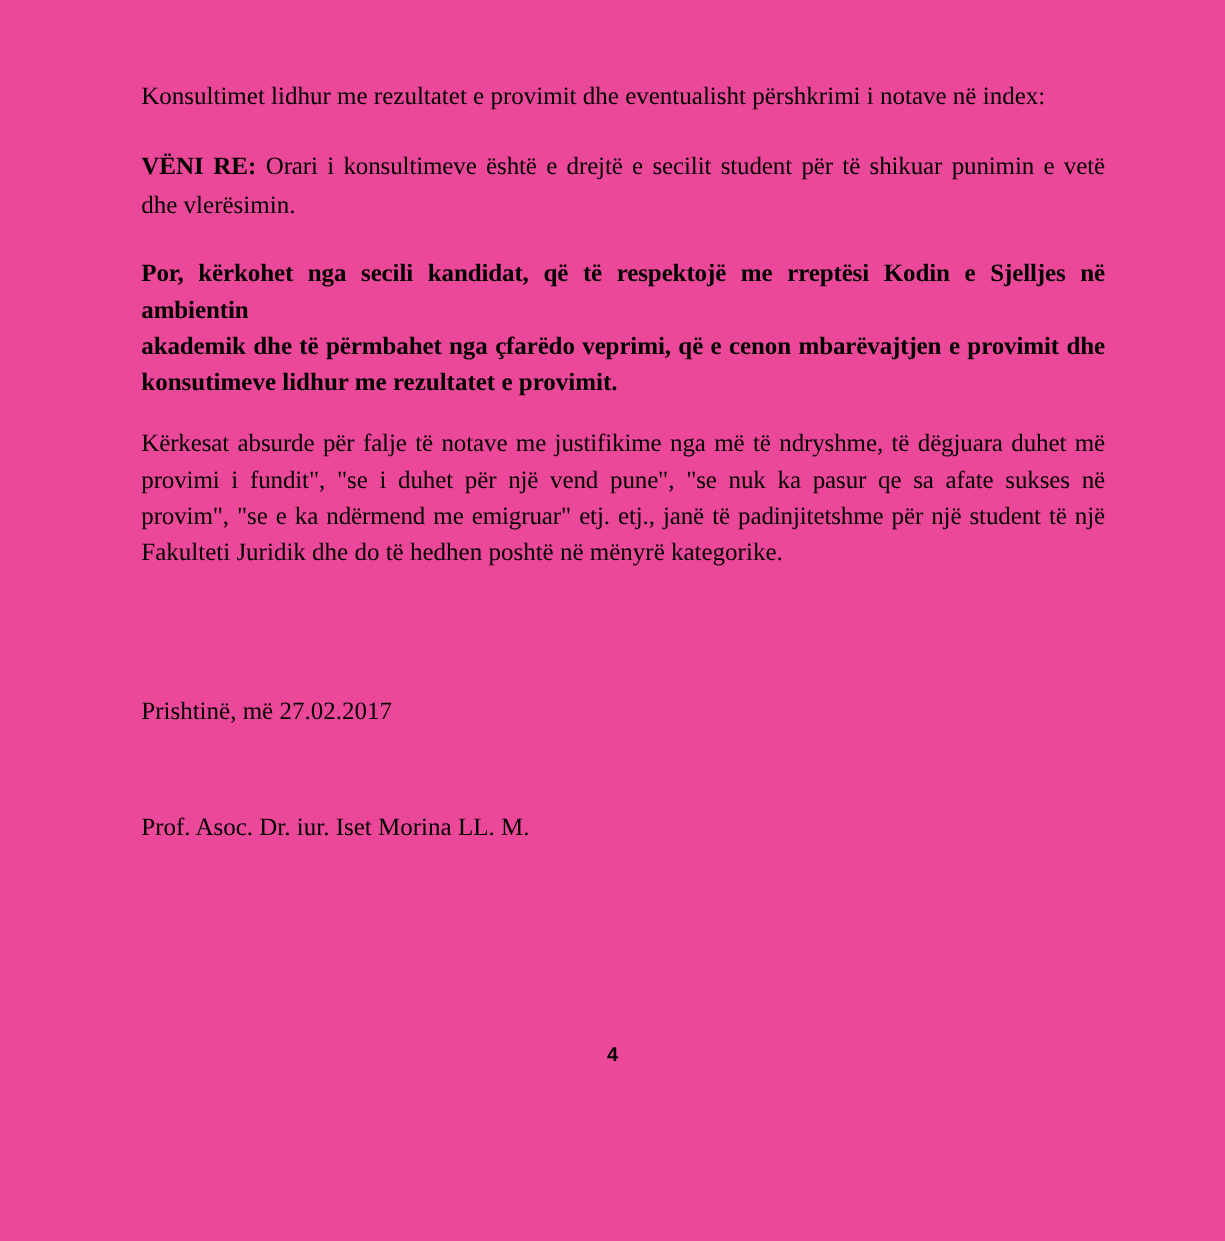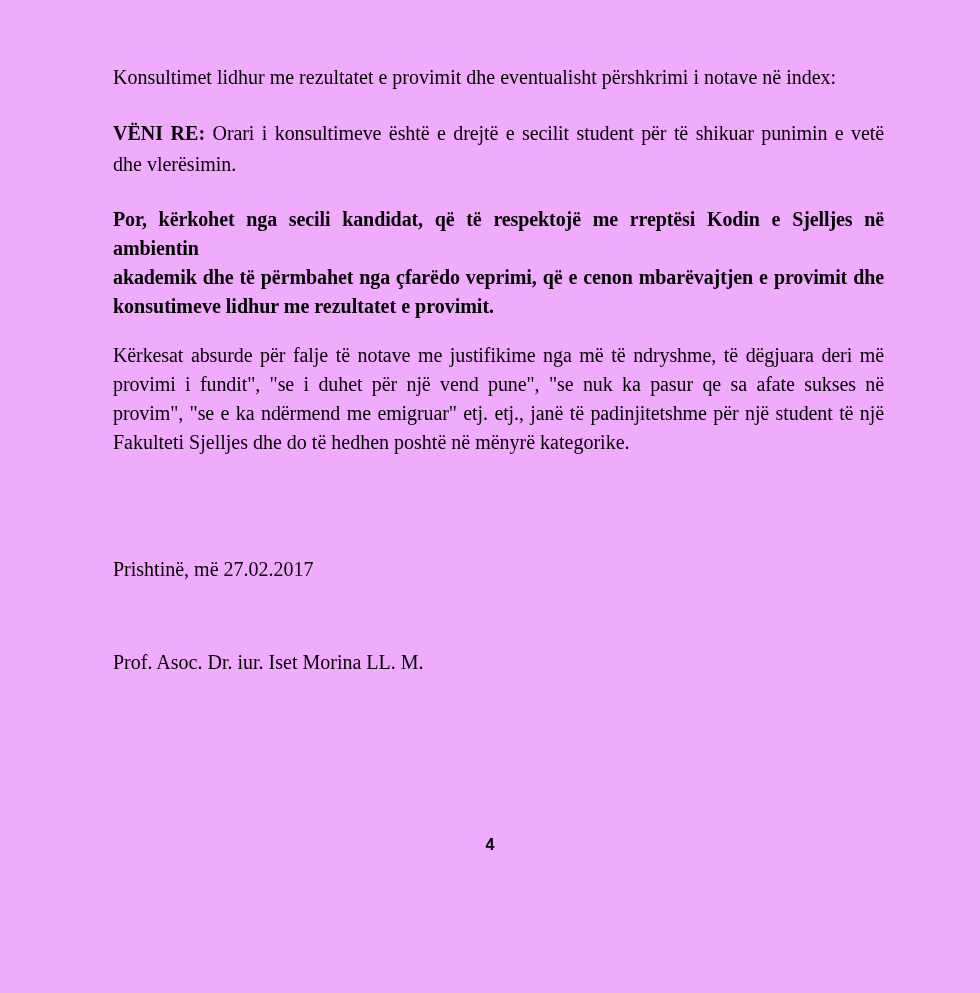--- a/index.html
+++ b/index.html
@@ -5,21 +5,21 @@
   html, body {
     margin: 0;
     padding: 0;
     background: #ffffff;
   }
   .page {
     position: relative;
     box-sizing: border-box;
     width: 980px;
     height: 993px;
-    background: #f0abfc;
+    background: #ec4899;
     padding: 63px 96px 0 113px;
     font-family: "Liberation Serif", serif;
     font-size: 20px;
     color: #000000;
     overflow: hidden;
   }
   .para { margin: 0; }
   .ln {
     line-height: 29px;
     text-align: left;
@@ -71,24 +71,24 @@
     <div class="ln">dhe vlerësimin.</div>
   </div>
 
   <div class="para p-conduct">
     <div class="ln jline">Por, kërkohet nga secili kandidat, që të respektojë me rreptësi Kodin e Sjelljes në ambientin</div>
     <div class="ln jline">akademik dhe të përmbahet nga çfarëdo veprimi, që e cenon mbarëvajtjen e provimit dhe</div>
     <div class="ln">konsutimeve lidhur me rezultatet e provimit.</div>
   </div>
 
   <div class="para p-requests">
-    <div class="ln jline">Kërkesat absurde për falje të notave me justifikime nga më të ndryshme, të dëgjuara deri më</div>
+    <div class="ln jline">Kërkesat absurde për falje të notave me justifikime nga më të ndryshme, të dëgjuara duhet më</div>
     <div class="ln jline">provimi i fundit", "se i duhet për një vend pune", "se nuk ka pasur qe sa afate sukses në</div>
     <div class="ln jline">provim", "se e ka ndërmend me emigruar" etj. etj., janë të padinjitetshme për një student të një</div>
-    <div class="ln">Fakulteti Sjelljes dhe do të hedhen poshtë në mënyrë kategorike.</div>
+    <div class="ln">Fakulteti Juridik dhe do të hedhen poshtë në mënyrë kategorike.</div>
   </div>
 
   <div class="para p-place">
     <div class="ln">Prishtinë, më 27.02.2017</div>
   </div>
 
   <div class="para p-sign">
     <div class="ln">Prof. Asoc. Dr. iur. Iset Morina LL. M.</div>
   </div>
 

